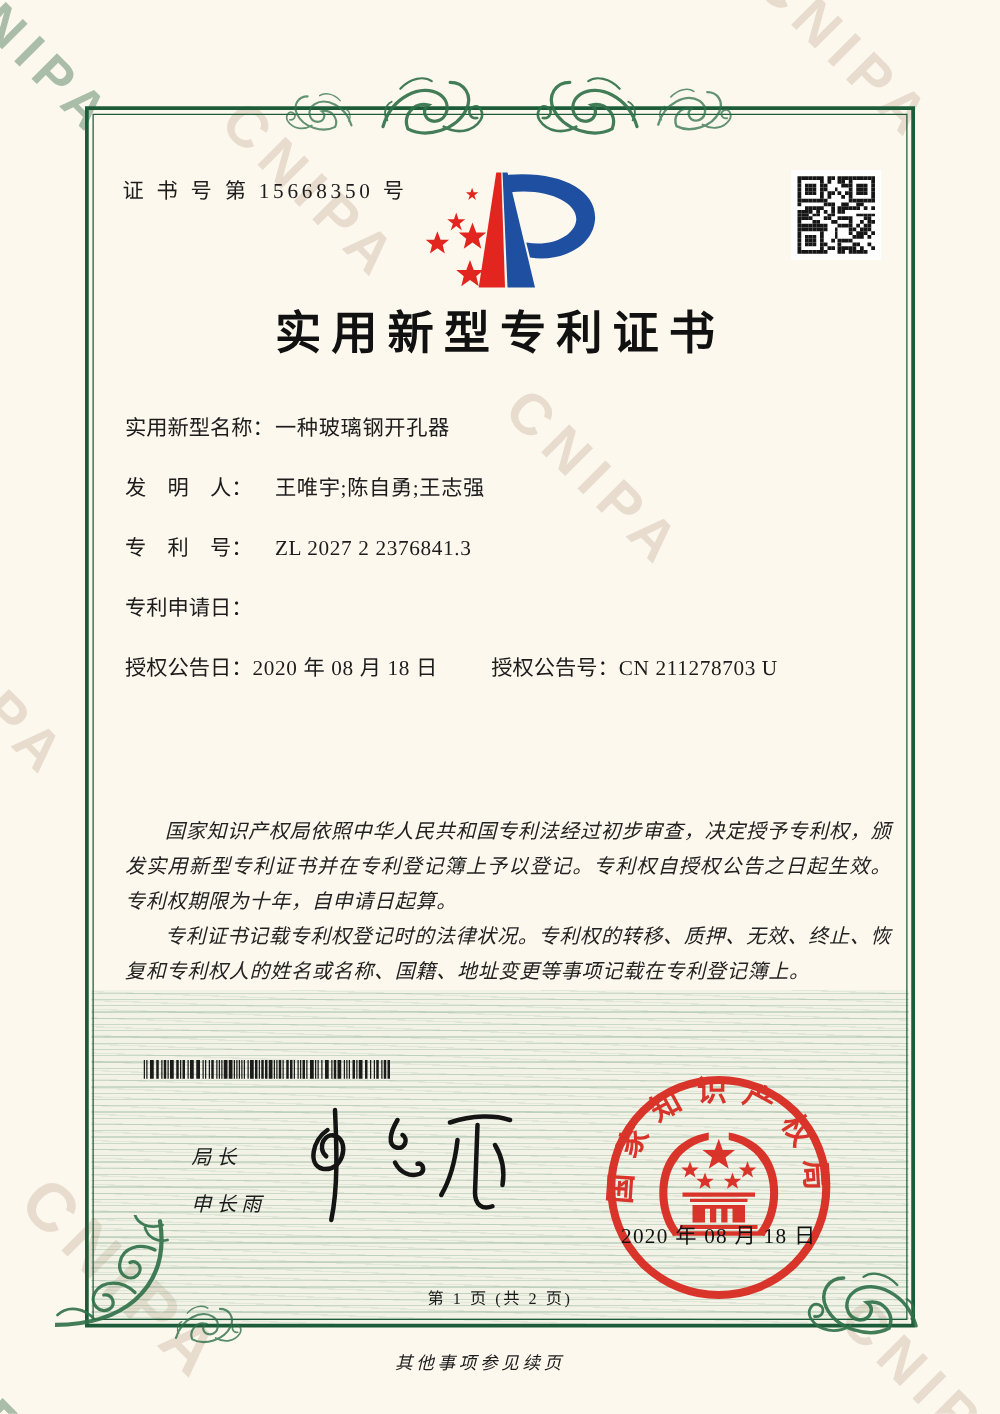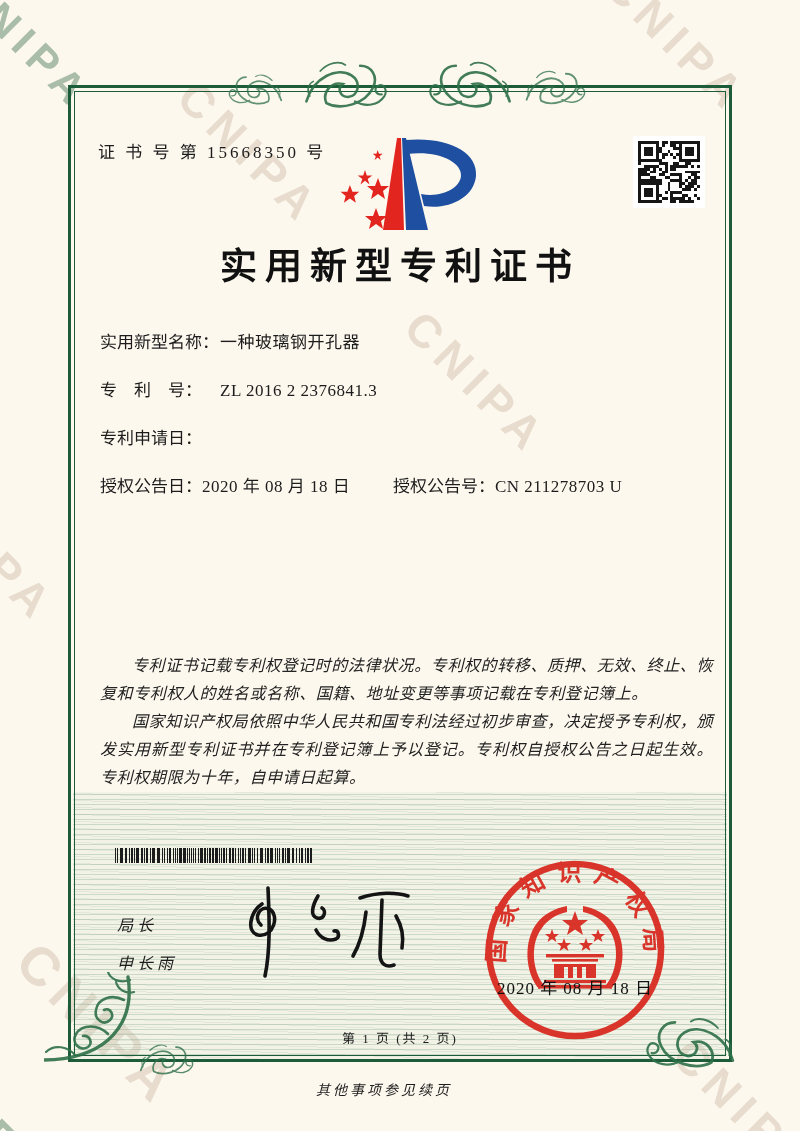--- a/index.html
+++ b/index.html
@@ -59,21 +59,21 @@
   .paras{
     position:absolute;left:100px;top:652px;width:613px;
     font-size:16px;line-height:28px;text-align:justify;font-style:italic;
     letter-spacing:.6px;color:#222;
   }
   .paras p{margin:0;text-indent:2em;}
   
   .barcode{position:absolute;left:115px;top:848px;width:202px;height:15px;}
   .barcode i{position:absolute;top:0;bottom:0;background:#1c1c1c;}
   .signer{position:absolute;left:117px;top:912px;font-size:16px;font-style:italic;letter-spacing:4px;}
-  .signer div{margin-bottom:14px;}
+  .signer div{margin-bottom:14px;margin-left:36px;}
   .signature{position:absolute;left:232px;top:878px;}
   .seal{position:absolute;left:480px;top:855px;width:190px;height:190px;opacity:.92;}
   .seal-date{
     position:absolute;left:487px;top:974px;width:176px;text-align:center;
     font-size:17px;letter-spacing:1px;color:#111;
   }
   .page-info{position:absolute;left:68px;top:1028px;width:664px;text-align:center;font-size:13px;letter-spacing:2px;}
   .foot-note{position:absolute;left:316px;top:1079px;font-size:14px;font-style:italic;letter-spacing:3px;}
 </style>
 </head>
@@ -397,41 +397,45 @@
   </div>
 
 <div class="title">实用新型专利证书</div>
 
 <div class="fields">
   <div class="frow">
     <span class="lbl">实用新型名称：</span>
     <span class="val">一种玻璃钢开孔器</span>
   </div>
   <div class="frow">
+    <span class="lbl">发　明　人：</span>
+    <span class="val">王唯宇;陈自勇;王志强</span>
+  </div>
+  <div class="frow">
     <span class="lbl">专　利　号：</span>
-    <span class="val">ZL 2016 2 2376841.3</span>
+    <span class="val">ZL 2027 2 2376841.3</span>
   </div>
   <div class="frow">
     <span class="lbl">专利申请日：</span>
   </div>
   <div class="frow double">
     <span class="group1">
       <span class="lbl">授权公告日：</span>
       <span class="val">2020 年 08 月 18 日</span>
     </span>
     <span class="group2">
       <span class="lbl">授权公告号：</span>
       <span class="val">CN 211278703 U</span>
     </span>
   </div>
 </div>
 
 <div class="paras">
+  <p>国家知识产权局依照中华人民共和国专利法经过初步审查，决定授予专利权，颁发实用新型专利证书并在专利登记簿上予以登记。专利权自授权公告之日起生效。专利权期限为十年，自申请日起算。</p>
   <p>专利证书记载专利权登记时的法律状况。专利权的转移、质押、无效、终止、恢复和专利权人的姓名或名称、国籍、地址变更等事项记载在专利登记簿上。</p>
-  <p>国家知识产权局依照中华人民共和国专利法经过初步审查，决定授予专利权，颁发实用新型专利证书并在专利登记簿上予以登记。专利权自授权公告之日起生效。专利权期限为十年，自申请日起算。</p>
 </div>
 
 <div class="barcode">
     <i style="left: 0px; width: 1px;"></i>
     <i style="left: 2px; width: 1px;"></i>
     <i style="left: 5px; width: 3px;"></i>
     <i style="left: 10px; width: 2px;"></i>
     <i style="left: 14px; width: 1px;"></i>
     <i style="left: 16px; width: 2px;"></i>
     <i style="left: 19px; width: 1px;"></i>

